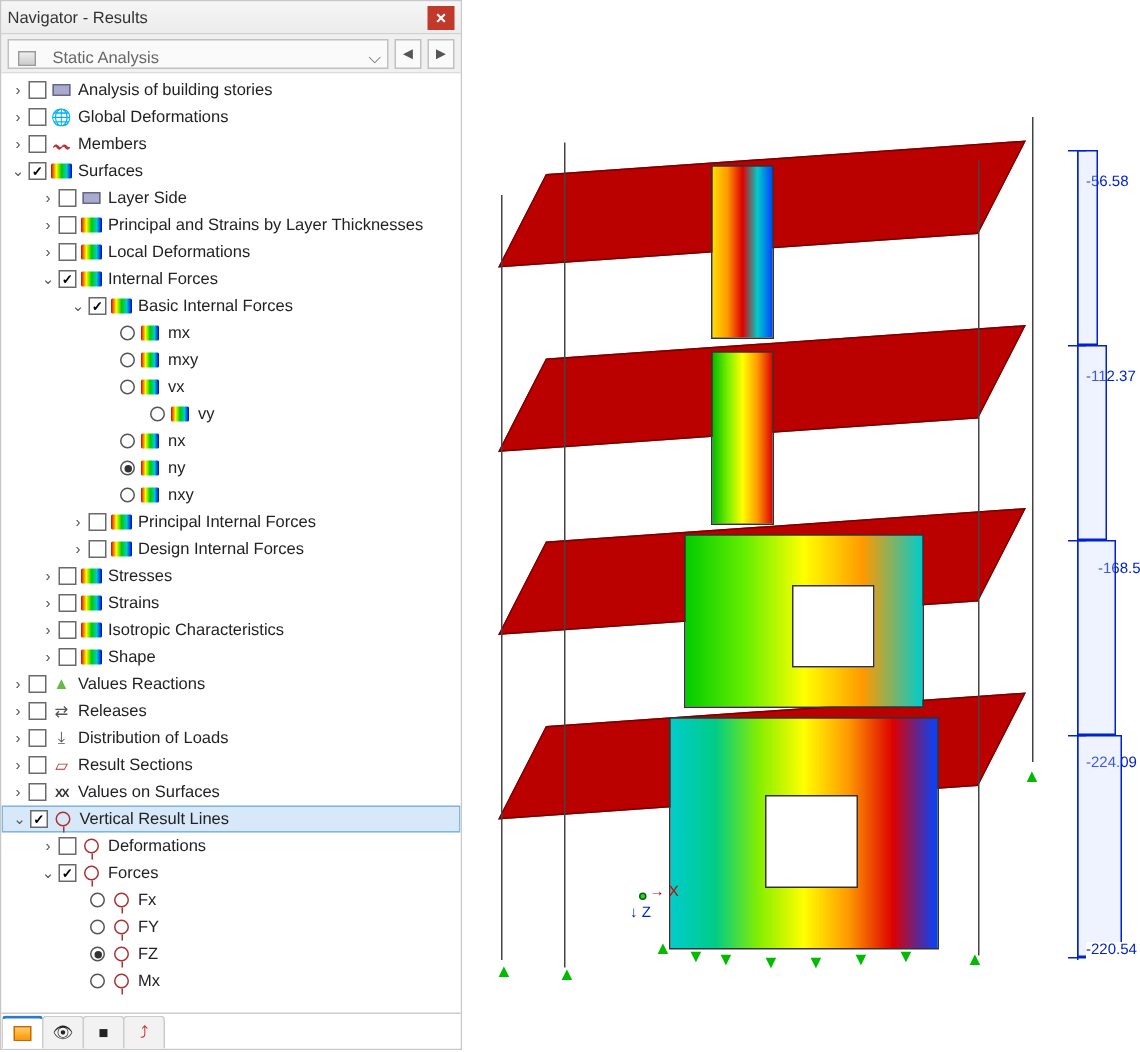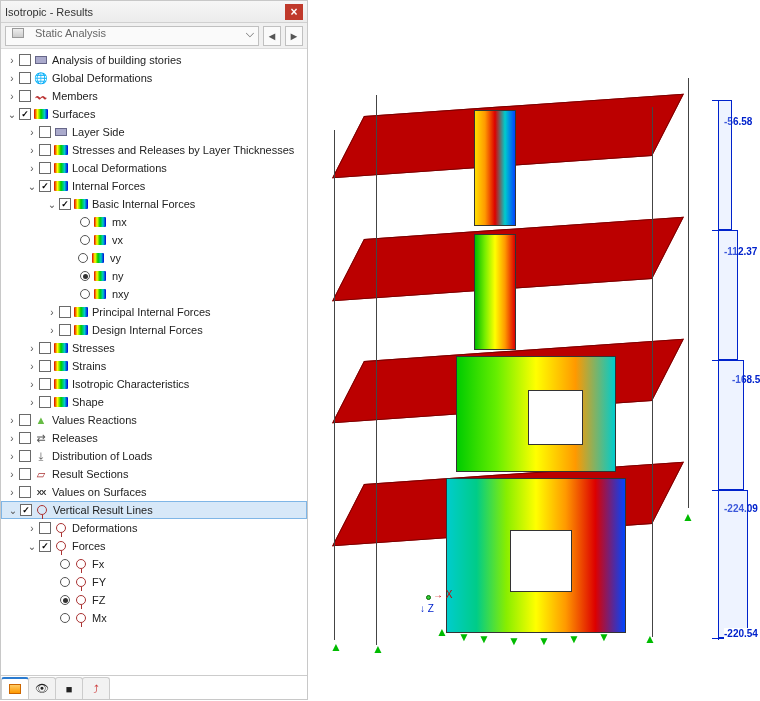--- a/index.html
+++ b/index.html
@@ -47,21 +47,21 @@
     align-items: center;
     padding: 0 4px;
     gap: 4px;
   }
   .dropdown {
     flex: 1;
     height: 20px;
     border: 1px solid #c0c0c0;
     background: #fafafa;
     display: flex;
-    align-items: flex-start;
+    align-items: flex-end;
     padding: 0 4px;
     color: #666;
     gap: 6px;
   }
   .small-btn {
     width: 18px; height: 20px;
     border: 1px solid #c0c0c0;
     background: #fafafa;
     display:flex;align-items:center;justify-content:center;
     color:#555;
@@ -150,38 +150,37 @@
     border:1px solid #333;
   }
   .pillar{position:absolute;width:1px;background:#444;}
   .axis-arrow{position:absolute;font-size:10px;}
   .support{position:absolute;color:#0b0;font-size:12px;}
   .meas-label{
     position:absolute;
     font-size:10px;
     color:#0022cc;
     background:#fff;
-    font-weight:bold;
   }
   .meas-line{
     position:absolute;
     background:#0022cc;
   }
   .meas-box{
     position:absolute;
     border:1px solid #0022cc;
     background:rgba(200,215,255,0.3);
   }
 </style>
 </head>
 <body>
 
 <div class="nav-panel">
   <div class="titlebar">
-    <span style="flex:1">Isotropic - Results</span>
+    <span style="flex:1">Navigator - Results</span>
     <div class="close">×</div>
   </div>
   <div class="dropdown-row">
     <div class="dropdown">
       <span class="icon">
           <span style="width:12px;height:10px;border:1px solid #999;background:linear-gradient(#eee,#ccc);"></span>
         </span>
       <span>Static Analysis</span>
       <span style="flex:1"></span>
       <span style="color:#666">⌵</span>
@@ -231,21 +230,21 @@
           <span class="ic-layer"></span>
         </span>
         <span class="label">Layer Side</span>
       </div>
     <div class="row" style="padding-left:24px">
         <span class="tw">›</span>
         <span class="chk"></span>
         <span class="icon">
           <span class="ic-rainbow"></span>
         </span>
-        <span class="label">Stresses and Releases by Layer Thicknesses</span>
+        <span class="label">Principal and Strains by Layer Thicknesses</span>
       </div>
     <div class="row" style="padding-left:24px">
         <span class="tw">›</span>
         <span class="chk"></span>
         <span class="icon">
           <span class="ic-rainbow"></span>
         </span>
         <span class="label">Local Deformations</span>
       </div>
 
@@ -272,28 +271,42 @@
         <span class="icon">
           <span class="ic-rainbow mini-icon"></span>
         </span>
         <span class="label">mx</span>
       </div>
     <div class="row" style="padding-left:78px">
         <span class="rdo"></span>
         <span class="icon">
           <span class="ic-rainbow mini-icon"></span>
         </span>
+        <span class="label">mxy</span>
+      </div>
+    <div class="row" style="padding-left:78px">
+        <span class="rdo"></span>
+        <span class="icon">
+          <span class="ic-rainbow mini-icon"></span>
+        </span>
         <span class="label">vx</span>
       </div>
-    <div class="row" style="padding-left:76px">
+    <div class="row" style="padding-left:98px">
         <span class="rdo"></span>
         <span class="icon">
           <span class="ic-rainbow mini-icon"></span>
         </span>
         <span class="label">vy</span>
+      </div>
+    <div class="row" style="padding-left:78px">
+        <span class="rdo"></span>
+        <span class="icon">
+          <span class="ic-rainbow mini-icon"></span>
+        </span>
+        <span class="label">nx</span>
       </div>
     <div class="row" style="padding-left:78px">
         <span class="rdo on"></span>
         <span class="icon">
           <span class="ic-rainbow mini-icon"></span>
         </span>
         <span class="label">ny</span>
       </div>
     <div class="row" style="padding-left:78px">
         <span class="rdo"></span>

